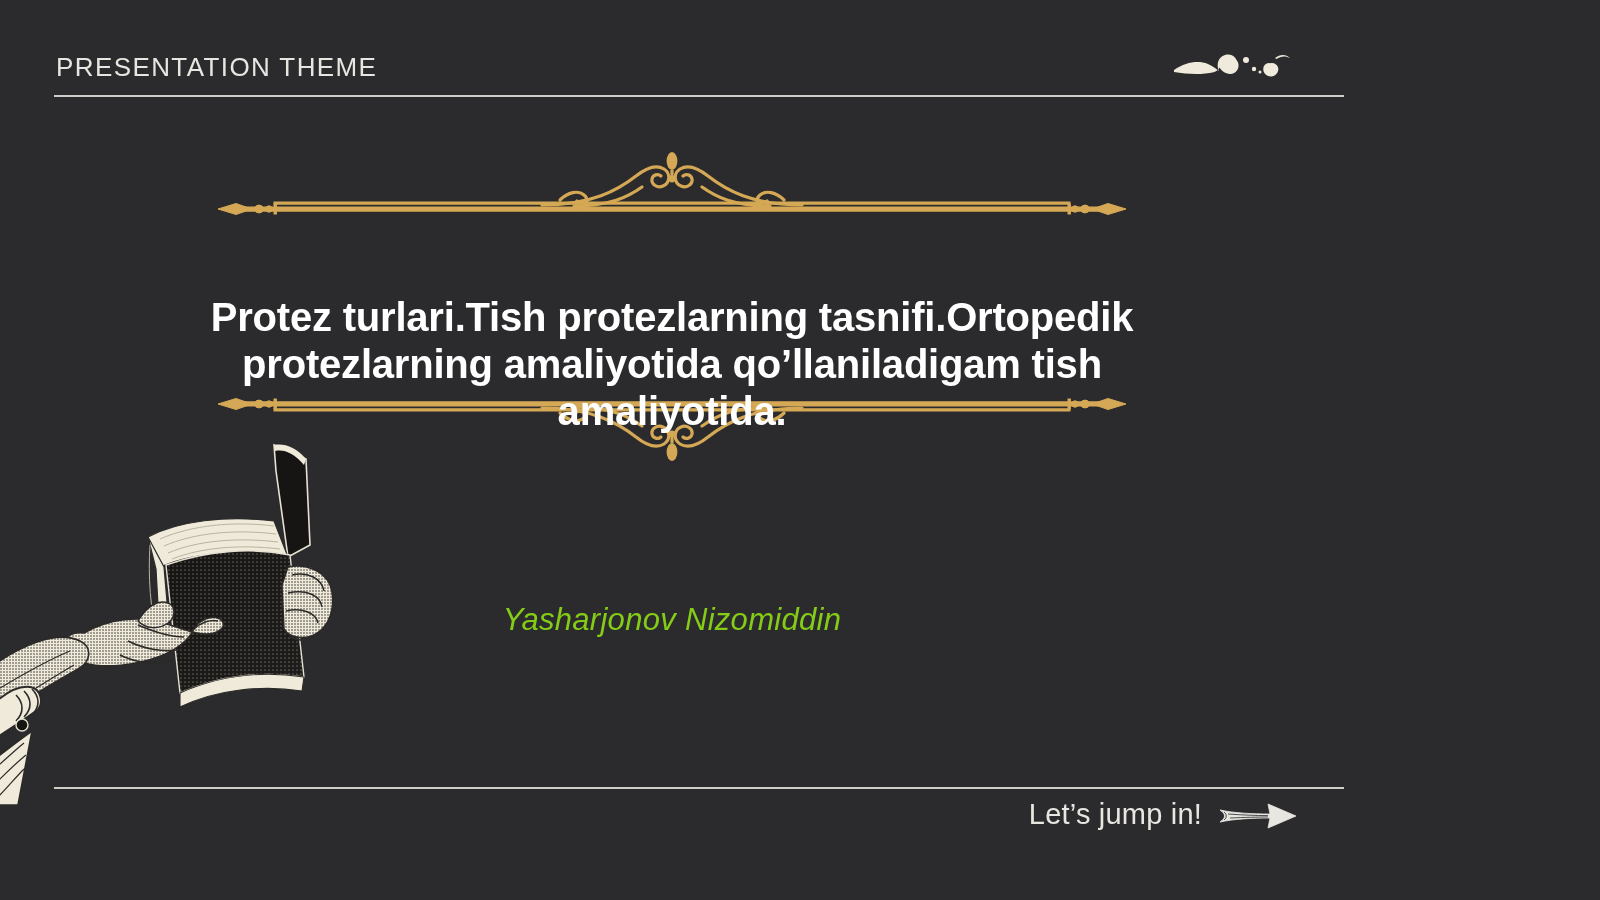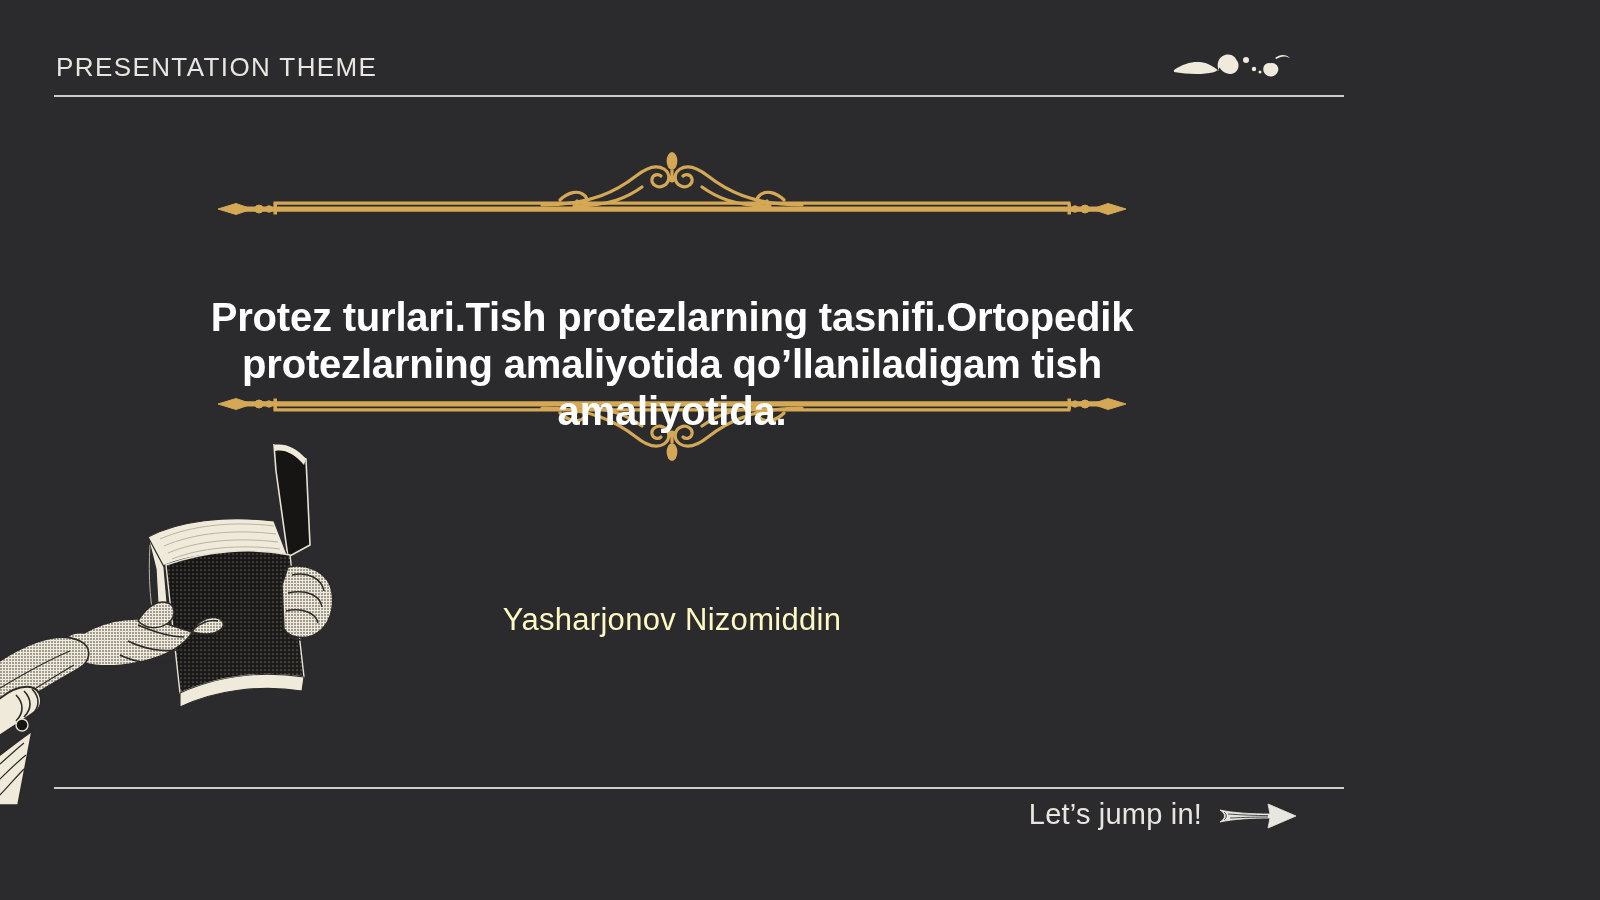--- a/index.html
+++ b/index.html
@@ -72,21 +72,22 @@
 
   
   .author {
     position:absolute;
     left:50%;
     transform:translateX(-50%);
     top:602px;
     width:760px;
     text-align:center;
     font-size:31px;
-    color:#fef9c3;
+    font-style:italic;
+    color:#84cc16;
     letter-spacing:0.3px;
   }
 
   
   .illustration {
     position:absolute;
     left:-12px; bottom:95px;
     width:380px; height:380px;
     pointer-events:none;
   }

